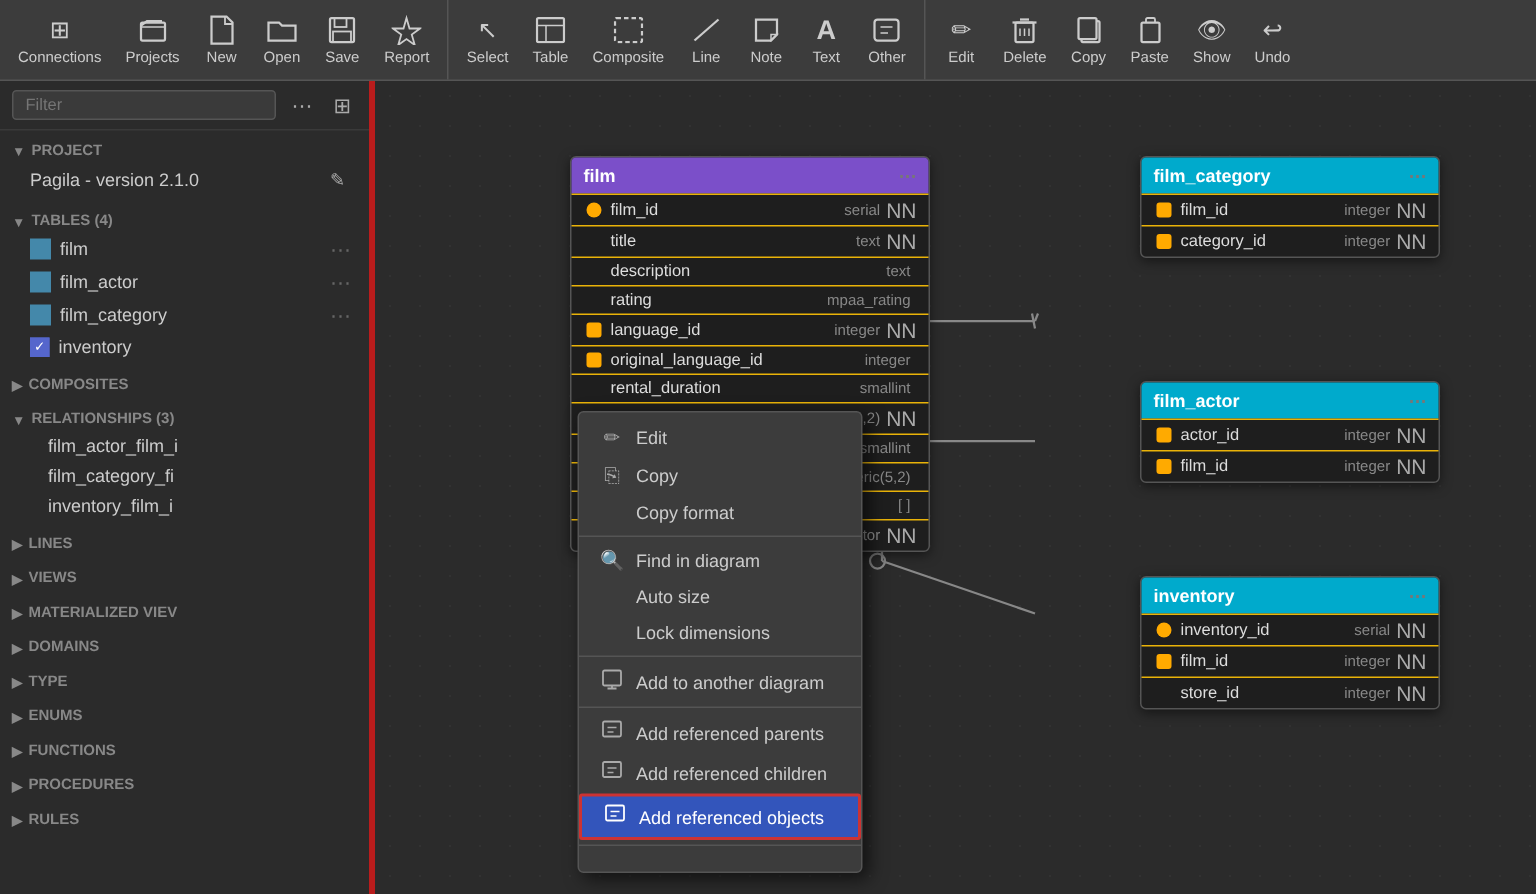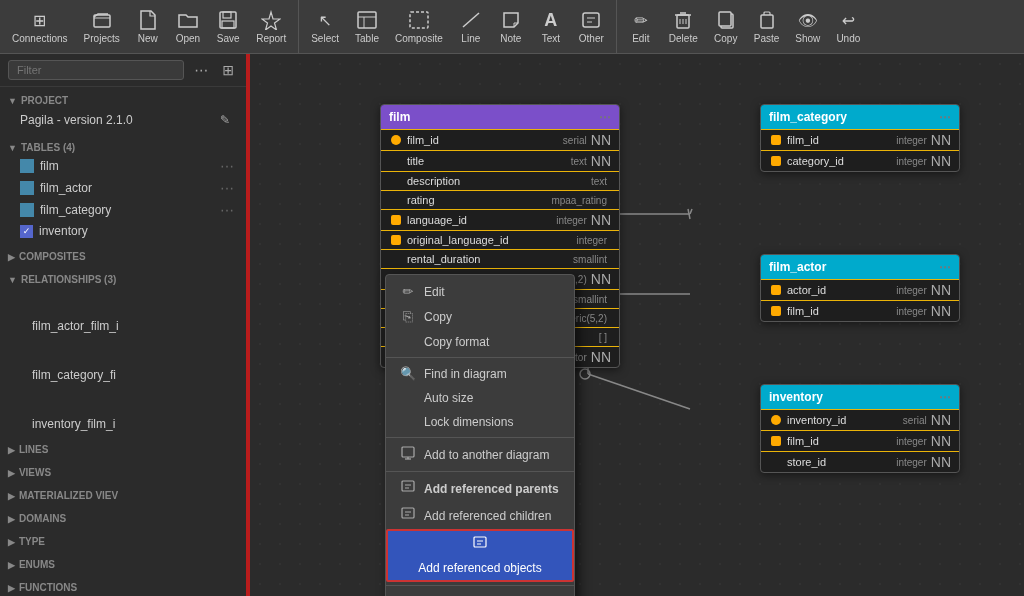--- a/index.html
+++ b/index.html
@@ -140,21 +140,20 @@
       align-items: center;
       justify-content: center;
       margin-right: 6px;
       font-size: 9px;
       color: white;
       flex-shrink: 0;
     }
 
     .sub-item {
       padding-left: 24px;
-      margin-top: 29px;
     }
 
     
     .canvas-area {
       flex: 1;
       background: #2b2b2b;
       position: relative;
       overflow: hidden;
     }
 
@@ -236,21 +235,20 @@
       padding: 5px 14px;
       color: #ccc;
       cursor: pointer;
       font-size: 12px;
       gap: 8px;
       white-space: nowrap;
     }
     .ctx-item.highlighted {
       background: #3355bb;
       color: white;
-      flex-direction: column;
     }
     .ctx-separator {
       border-top: 1px solid #555;
       margin: 3px 0;
     }
     .ctx-icon { font-size: 13px; color: #aaa; width: 16px; text-align: center; }
     .ctx-item.highlighted .ctx-icon { color: white; }
 
     
     .canvas-area::before {
@@ -758,21 +756,21 @@
         <span class="ctx-icon">
           <svg width="14" height="14" viewBox="0 0 14 14">
               <rect x="1" y="1" width="12" height="10" rx="1" fill="none" stroke="#aaa" stroke-width="1.2"></rect>
               <line x1="4" y1="13" x2="10" y2="13" stroke="#aaa" stroke-width="1.2"></line>
               <line x1="7" y1="11" x2="7" y2="13" stroke="#aaa" stroke-width="1.2"></line>
             </svg>
         </span>
         <span>Add to another diagram</span>
       </div>
       <div class="ctx-separator"></div>
-      <div class="ctx-item" style="position:relative;font-weight:bold;">
+      <div class="ctx-item" style="position:relative;">
         <span class="ctx-icon">
           <svg width="14" height="14" viewBox="0 0 14 14">
               <rect x="1" y="1" width="12" height="10" rx="1" fill="none" stroke="#aaa" stroke-width="1.2"></rect>
               <line x1="4" y1="5" x2="10" y2="5" stroke="#aaa" stroke-width="1"></line>
               <line x1="4" y1="8" x2="8" y2="8" stroke="#aaa" stroke-width="1"></line>
             </svg>
         </span>
         <span>Add referenced parents</span>
       </div>
       <div class="ctx-item">

